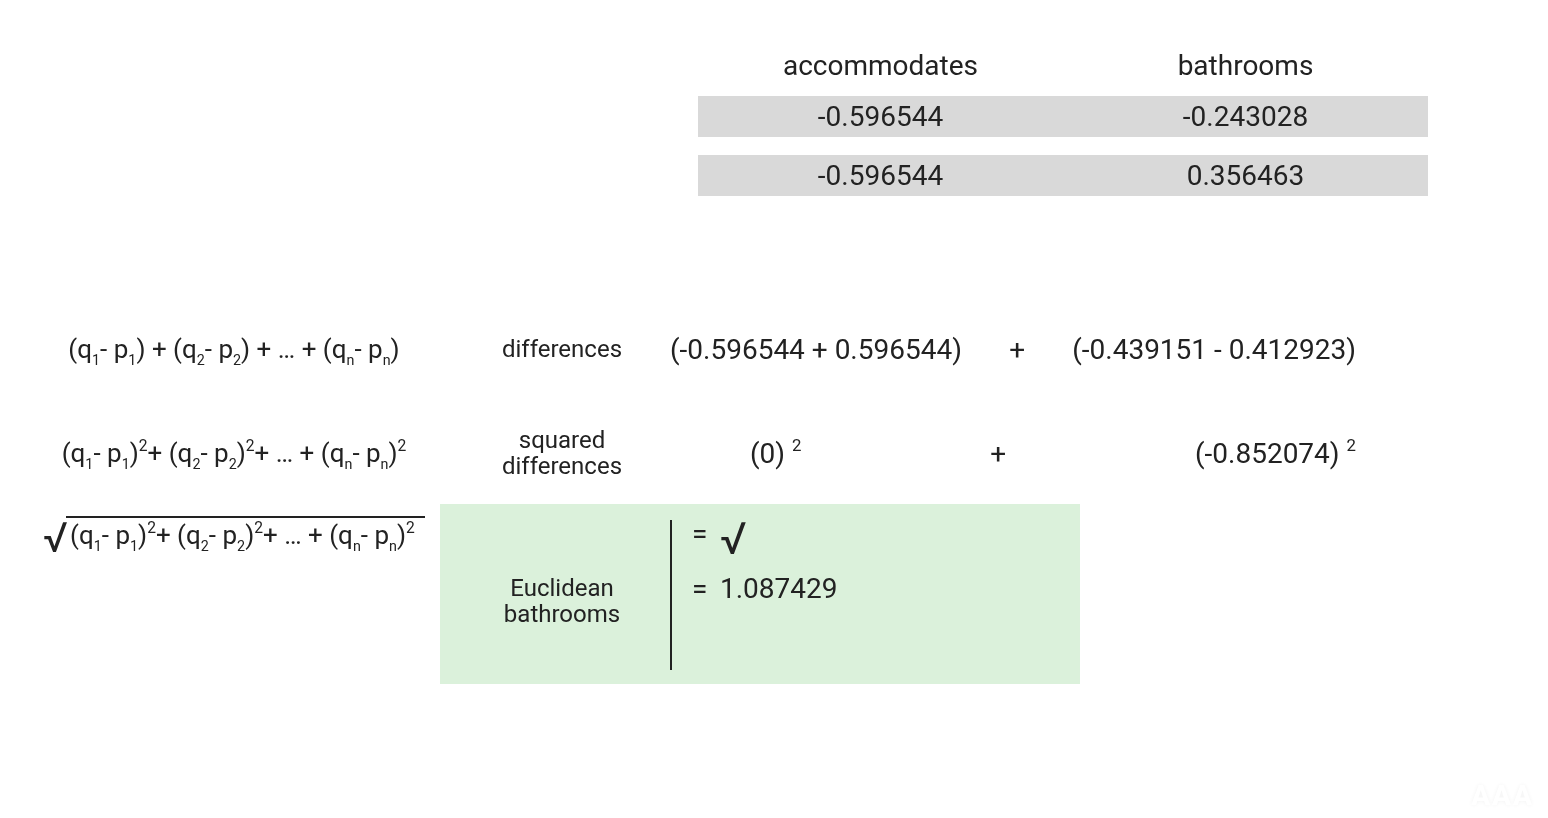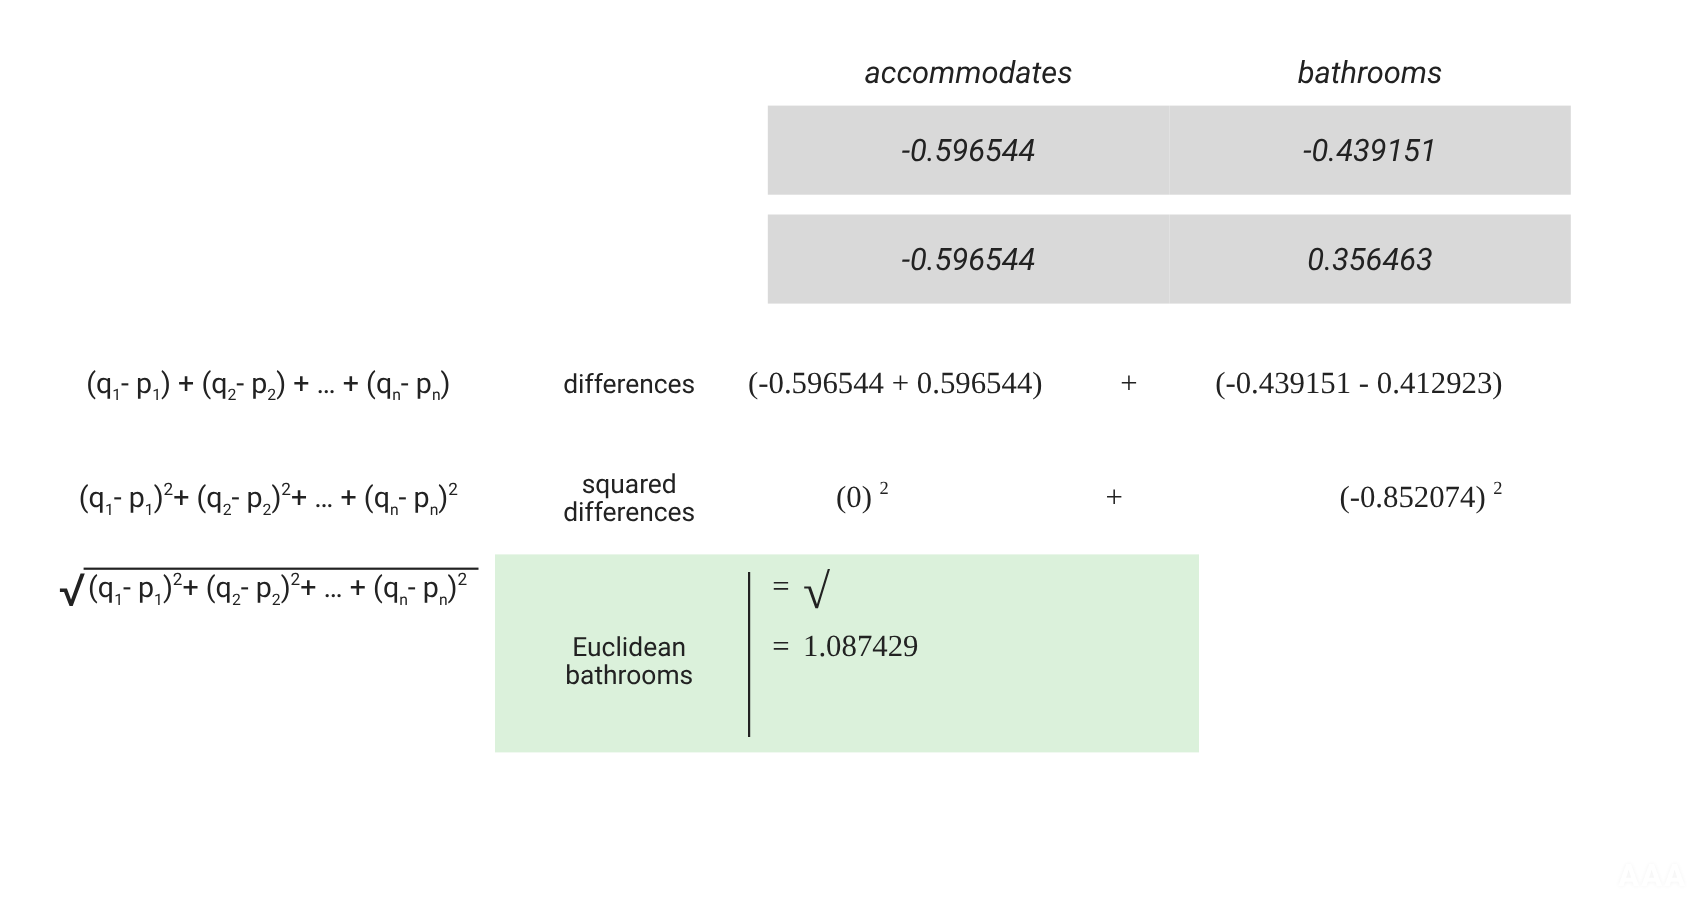--- a/index.html
+++ b/index.html
@@ -13,50 +13,49 @@
     background: #fff;
     position: relative;
   }
   .page { width: 1548px; height: 818px; position: relative; }
 
   
   .tbl {
     position: absolute;
     left: 698px; top: 43px;
     width: 730px;
-    font-style: italic;
   }
   .tbl-row { display: flex; }
   .tbl-head-cell {
     flex: 1 1 0;
     font-size: 28px;
     text-align: center;
     padding: 6px 0 14px;
     color: #222;
   }
   .tbl-data-cell {
     flex: 1 1 0;
     background: #d9d9d9;
     font-size: 28px;
     text-align: center;
-    padding: 24px 0;
+    padding: 4px 0;
     color: #222;
   }
   .tbl-gap { height: 18px; }
 
   
   .grid {
     position: absolute;
-    left: 14px; top: 308px;
+    left: 4px; top: 308px;
     width: 1412px;
   }
   .grow { display: flex; align-items: center; min-height: 82px; margin-bottom: 22px; }
   .col-formula { width: 460px; text-align: center; font-size: 26px; }
   .col-label   { width: 196px; text-align: center; font-size: 24px; line-height: 1.1; }
-  .col-calc    { flex: 1; font-size: 28px; position: relative; font-family: Liberation Serif, serif; }
+  .col-calc    { flex: 1; font-size: 28px; position: relative; }
   .calc-flex { display:flex; justify-content:space-between; align-items:center; padding:0 60px 0 10px; }
 
   
   .grow.answer { min-height: 170px; align-items: stretch; }
   .answer .col-label { display:flex; align-items:center; justify-content:center; }
   .answer-box {
     background: #dbf1db;
     position: absolute; top:-12px; left:-220px;
     width: 640px; height: 180px;
     z-index: -1;
@@ -91,21 +90,21 @@
 
 <div class="page">
 
   <div class="tbl">
     <div class="tbl-row">
       <div class="tbl-head-cell">accommodates</div>
       <div class="tbl-head-cell">bathrooms</div>
     </div>
     <div class="tbl-row">
       <div class="tbl-data-cell">-0.596544</div>
-      <div class="tbl-data-cell">-0.439151</div>
+      <div class="tbl-data-cell">-0.243028</div>
     </div>
     <div class="tbl-gap"></div>
     <div class="tbl-row">
       <div class="tbl-data-cell">-0.596544</div>
       <div class="tbl-data-cell">0.356463</div>
     </div>
   </div>
 
   <div class="grid">
 

